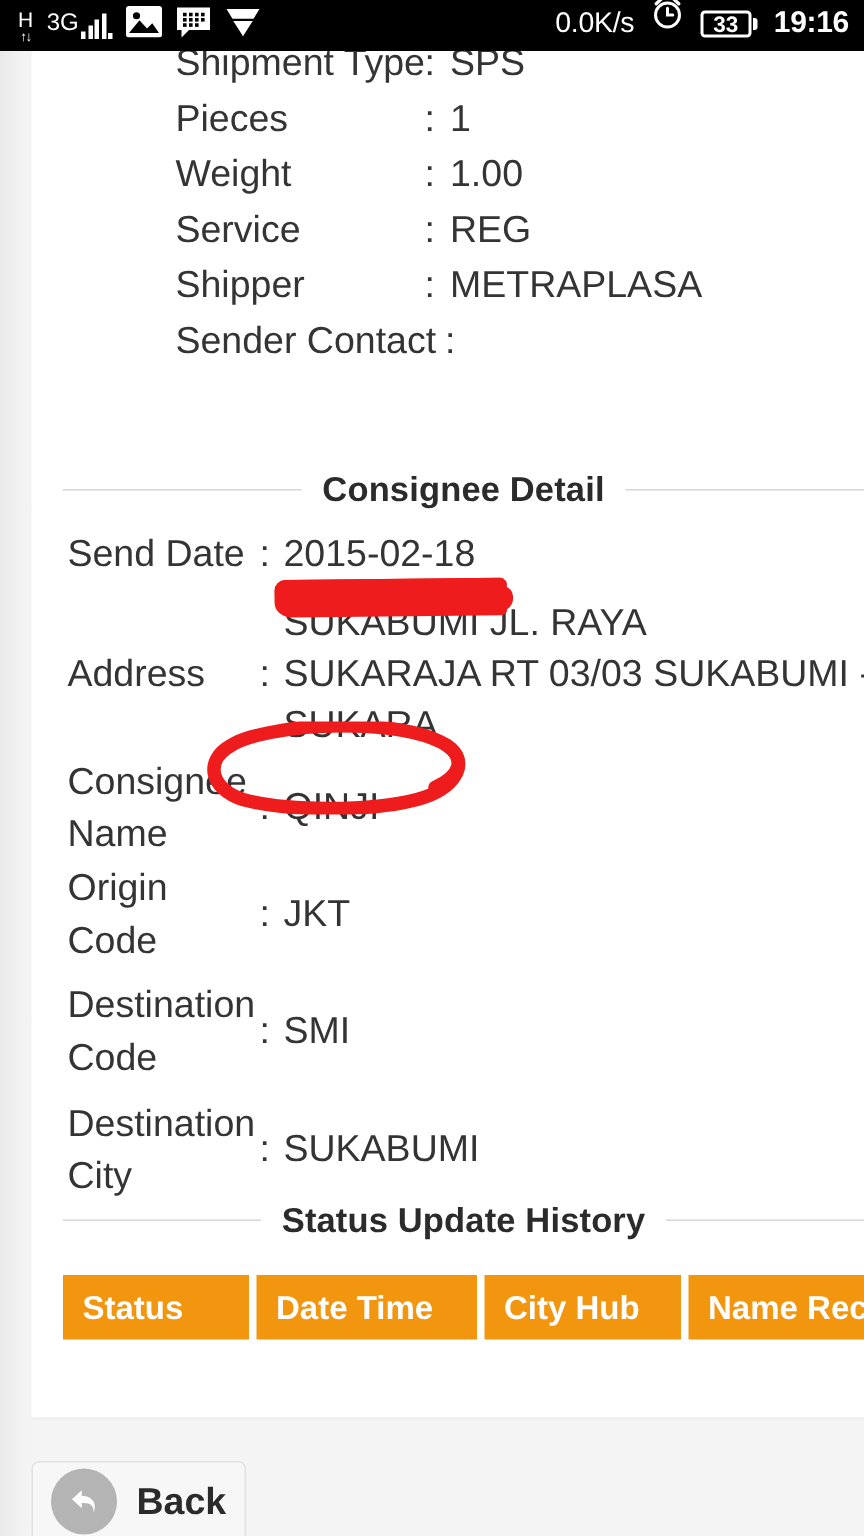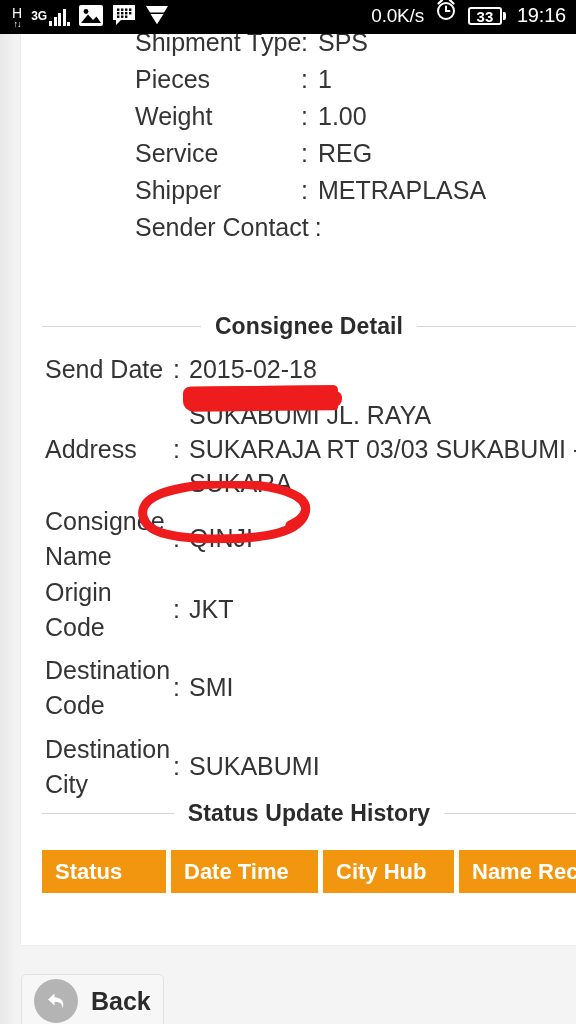--- a/index.html
+++ b/index.html
@@ -57,23 +57,23 @@
     font-size: 9px;
     line-height: 8px;
     letter-spacing: -1px;
   }
   .sig-group {
     display: flex;
     align-items: flex-end;
     gap: 2px;
   }
   .sig-label {
-    font-size: 12px;
+    font-size: 16px;
     line-height: 12px;
-    font-weight: 700;
+    font-weight: 400;
     margin-bottom: 4px;
   }
   .sig-bars {
     display: flex;
     align-items: flex-end;
     gap: 1.5px;
     height: 17px;
   }
   .sig-bars i {
     display: block;
@@ -88,21 +88,21 @@
   .sb-icon { display: block; }
   .speed-text {
     font-size: 19px;
     line-height: 19px;
     font-weight: 400;
     letter-spacing: -0.2px;
   }
   .clock-text {
     font-size: 20px;
     line-height: 20px;
-    font-weight: 400;
+    font-weight: 700;
     letter-spacing: -0.2px;
   }
   .battery {
     display: flex;
     align-items: center;
   }
   .battery-body {
     width: 34px;
     height: 18px;
     border: 2px solid #ffffff;
@@ -143,21 +143,21 @@
     height: 911px;
     background: #ffffff;
     box-shadow: 0 0 2px rgba(0,0,0,0.10);
     overflow: hidden;
   }
 
   
   .ship-rows {
     position: absolute;
     top: -6px;
-    left: 114px;
+    left: 96px;
     width: 430px;
   }
   .ship-row {
     display: flex;
     align-items: baseline;
     height: 37px;
     font-size: 25px;
     color: #343434;
     font-weight: 400;
   }

